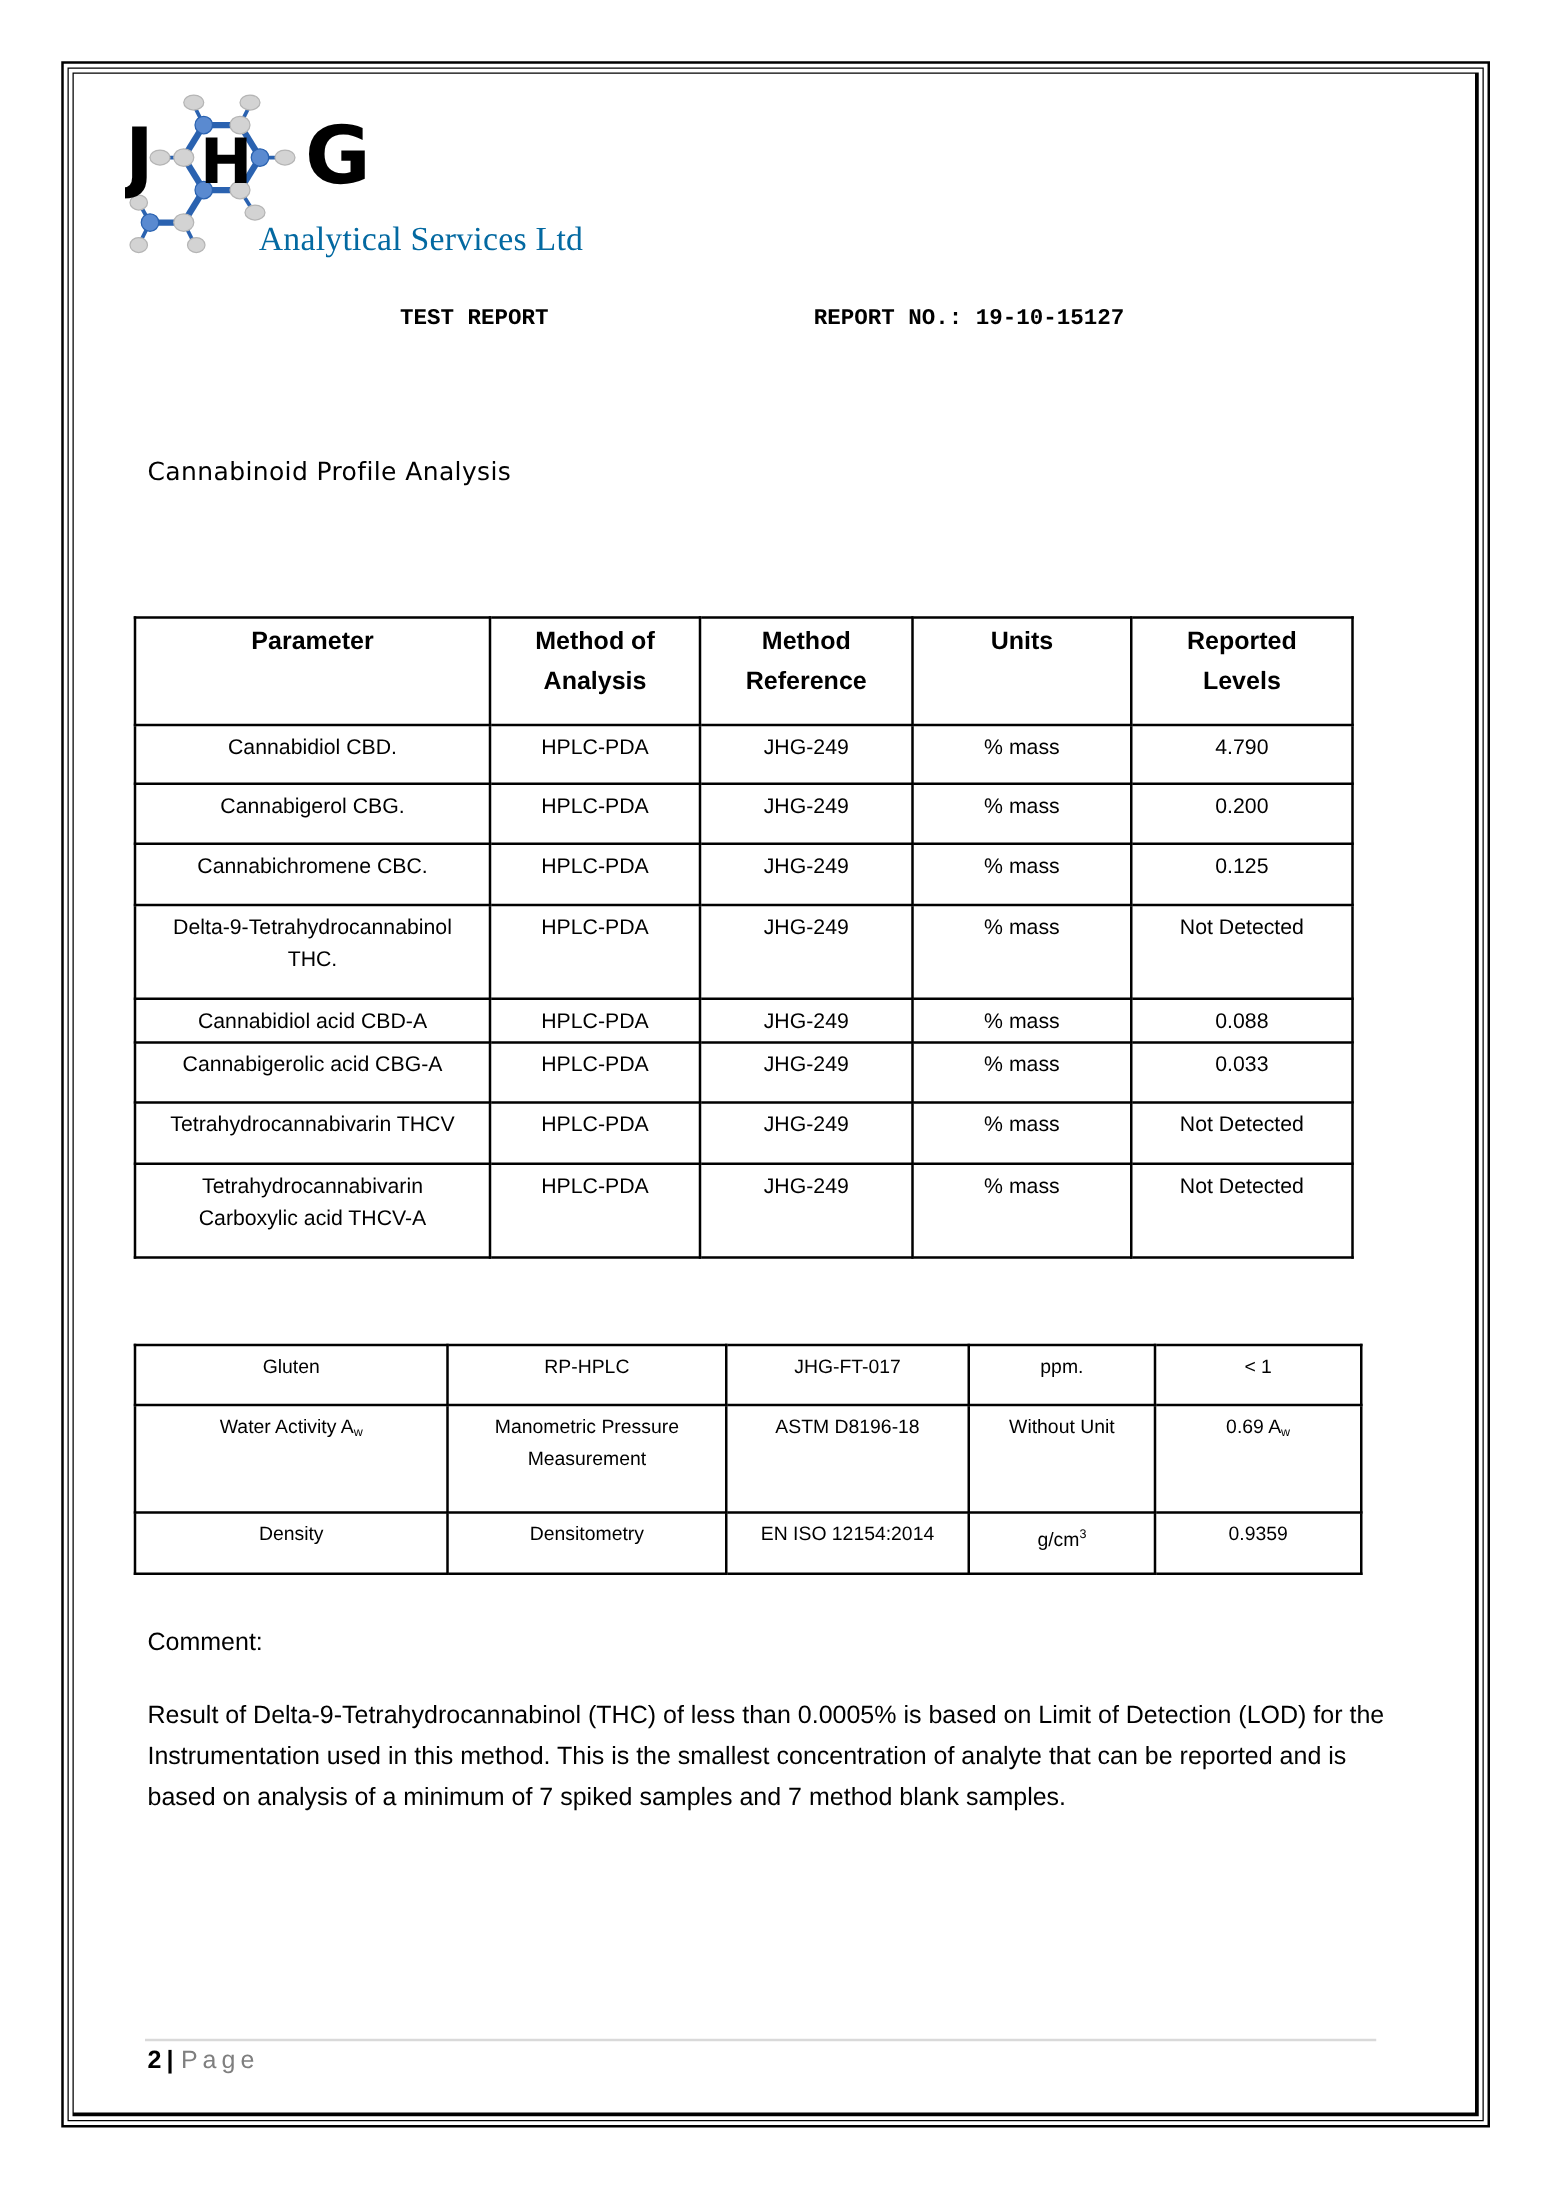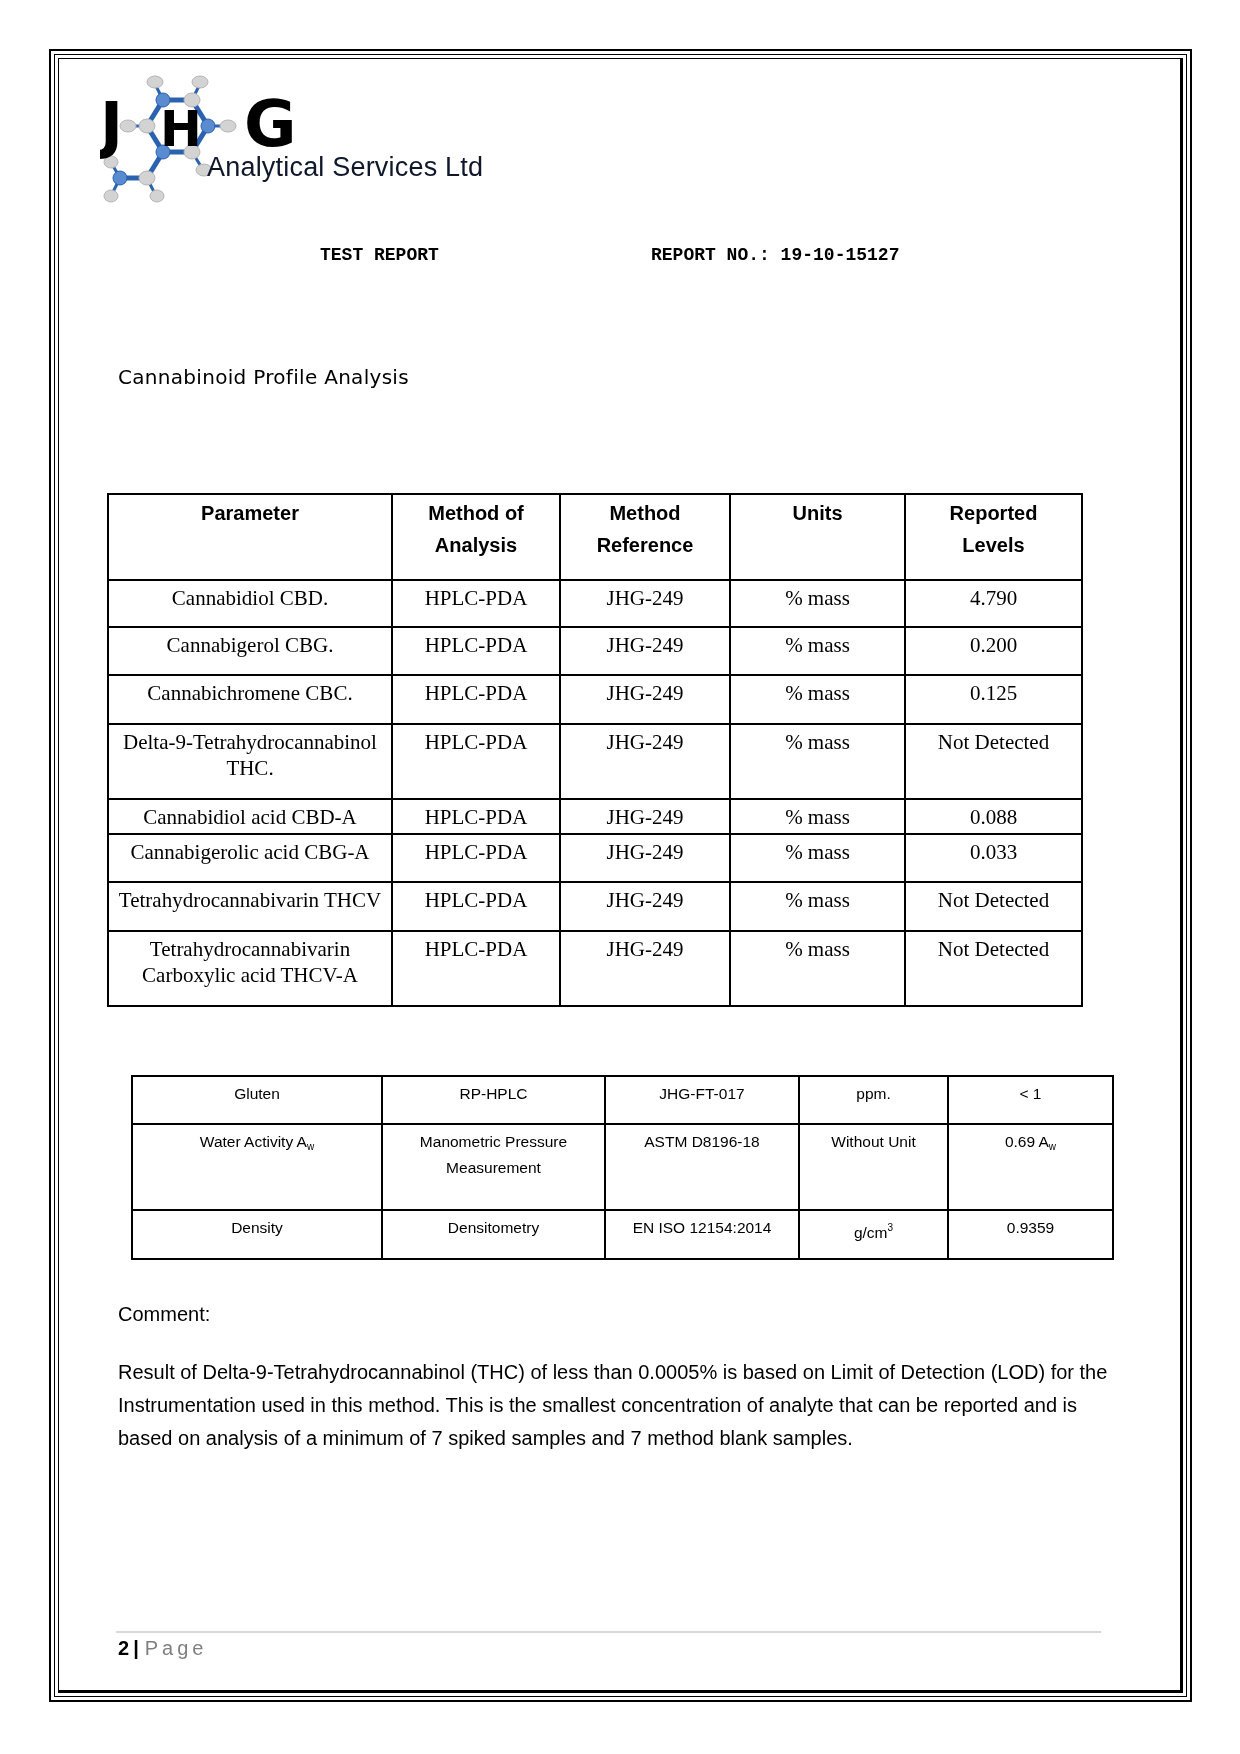--- a/index.html
+++ b/index.html
@@ -8,38 +8,38 @@
   .frame-outer { position:absolute; left:49px; top:49px; width:1143px; height:1653px;
          border:2px solid #000; box-sizing:border-box; }
   .frame-mid { position:absolute; left:3px; top:3px; right:3px; bottom:3px;
          border:1px solid #000; }
   .frame-inner { position:absolute; left:3px; top:3px; right:3px; bottom:3px;
          border:3px solid #000; border-top-width:1px; border-left-width:1px; }
 
   
   .logo { position:absolute; left:100px; top:72px; width:450px; height:140px; }
   .logo svg { display:block; }
-  .logo-sub { position:absolute; left:107px; top:80px; font-family:Liberation Sans, sans-serif;
-         font-size:27px; font-weight:400; color:#0f172a; letter-spacing:0.2px; white-space:nowrap; }
+  .logo-sub { position:absolute; left:107px; top:104px; font-family:Liberation Serif, serif;
+         font-size:27px; font-weight:400; color:#0369a1; letter-spacing:0.2px; white-space:nowrap; }
 
   .hdr { position:absolute; top:245px; font-family:Liberation Mono, monospace;
          font-weight:bold; font-size:18px; }
   .hdr-left { left:320px; }
   .hdr-right { left:651px; }
 
   .title { position:absolute; left:118px; top:365px; font-family:"DejaVu Sans", sans-serif;
          font-size:20px; letter-spacing:0.3px; }
 
   table { border-collapse:collapse; position:absolute; table-layout:fixed;
           font-family:"Liberation Sans", sans-serif; }
   td, th { border:2px solid #000; vertical-align:top; text-align:center; padding:0; }
   #t1 { left:107px; top:493px; width:974px; }
   #t1 th { font-weight:bold; font-size:20px; line-height:32px; padding-top:2px; height:82px;margin-top:20px; }
-  #t1 td { font-size:21px; line-height:26px; padding-top:4px;font-family:Liberation Serif, serif; }
-  #t2 { left:107px; top:1075px; width:981px;margin-left:24px; }
+  #t1 td { font-size:17px; line-height:26px; padding-top:4px; }
+  #t2 { left:107px; top:1075px; width:981px; }
   #t2 td { font-size:15.5px; line-height:26px; padding-top:4px; }
   sub.aw { font-size:10px; vertical-align:-3px; }
   sup.cube { font-size:10px; vertical-align:7px; }
 
   .comment-label { position:absolute; left:118px; top:1303px; font-size:20px; }
   .comment-text { position:absolute; left:118px; top:1356px; width:990px; font-size:20px;
          line-height:33px; }
 
   .footer-line { position:absolute; left:116px; top:1631px; width:985px; height:2px; background:#d9d9d9; }
   .footer { position:absolute; left:118px; top:1637px; font-size:20px; }

